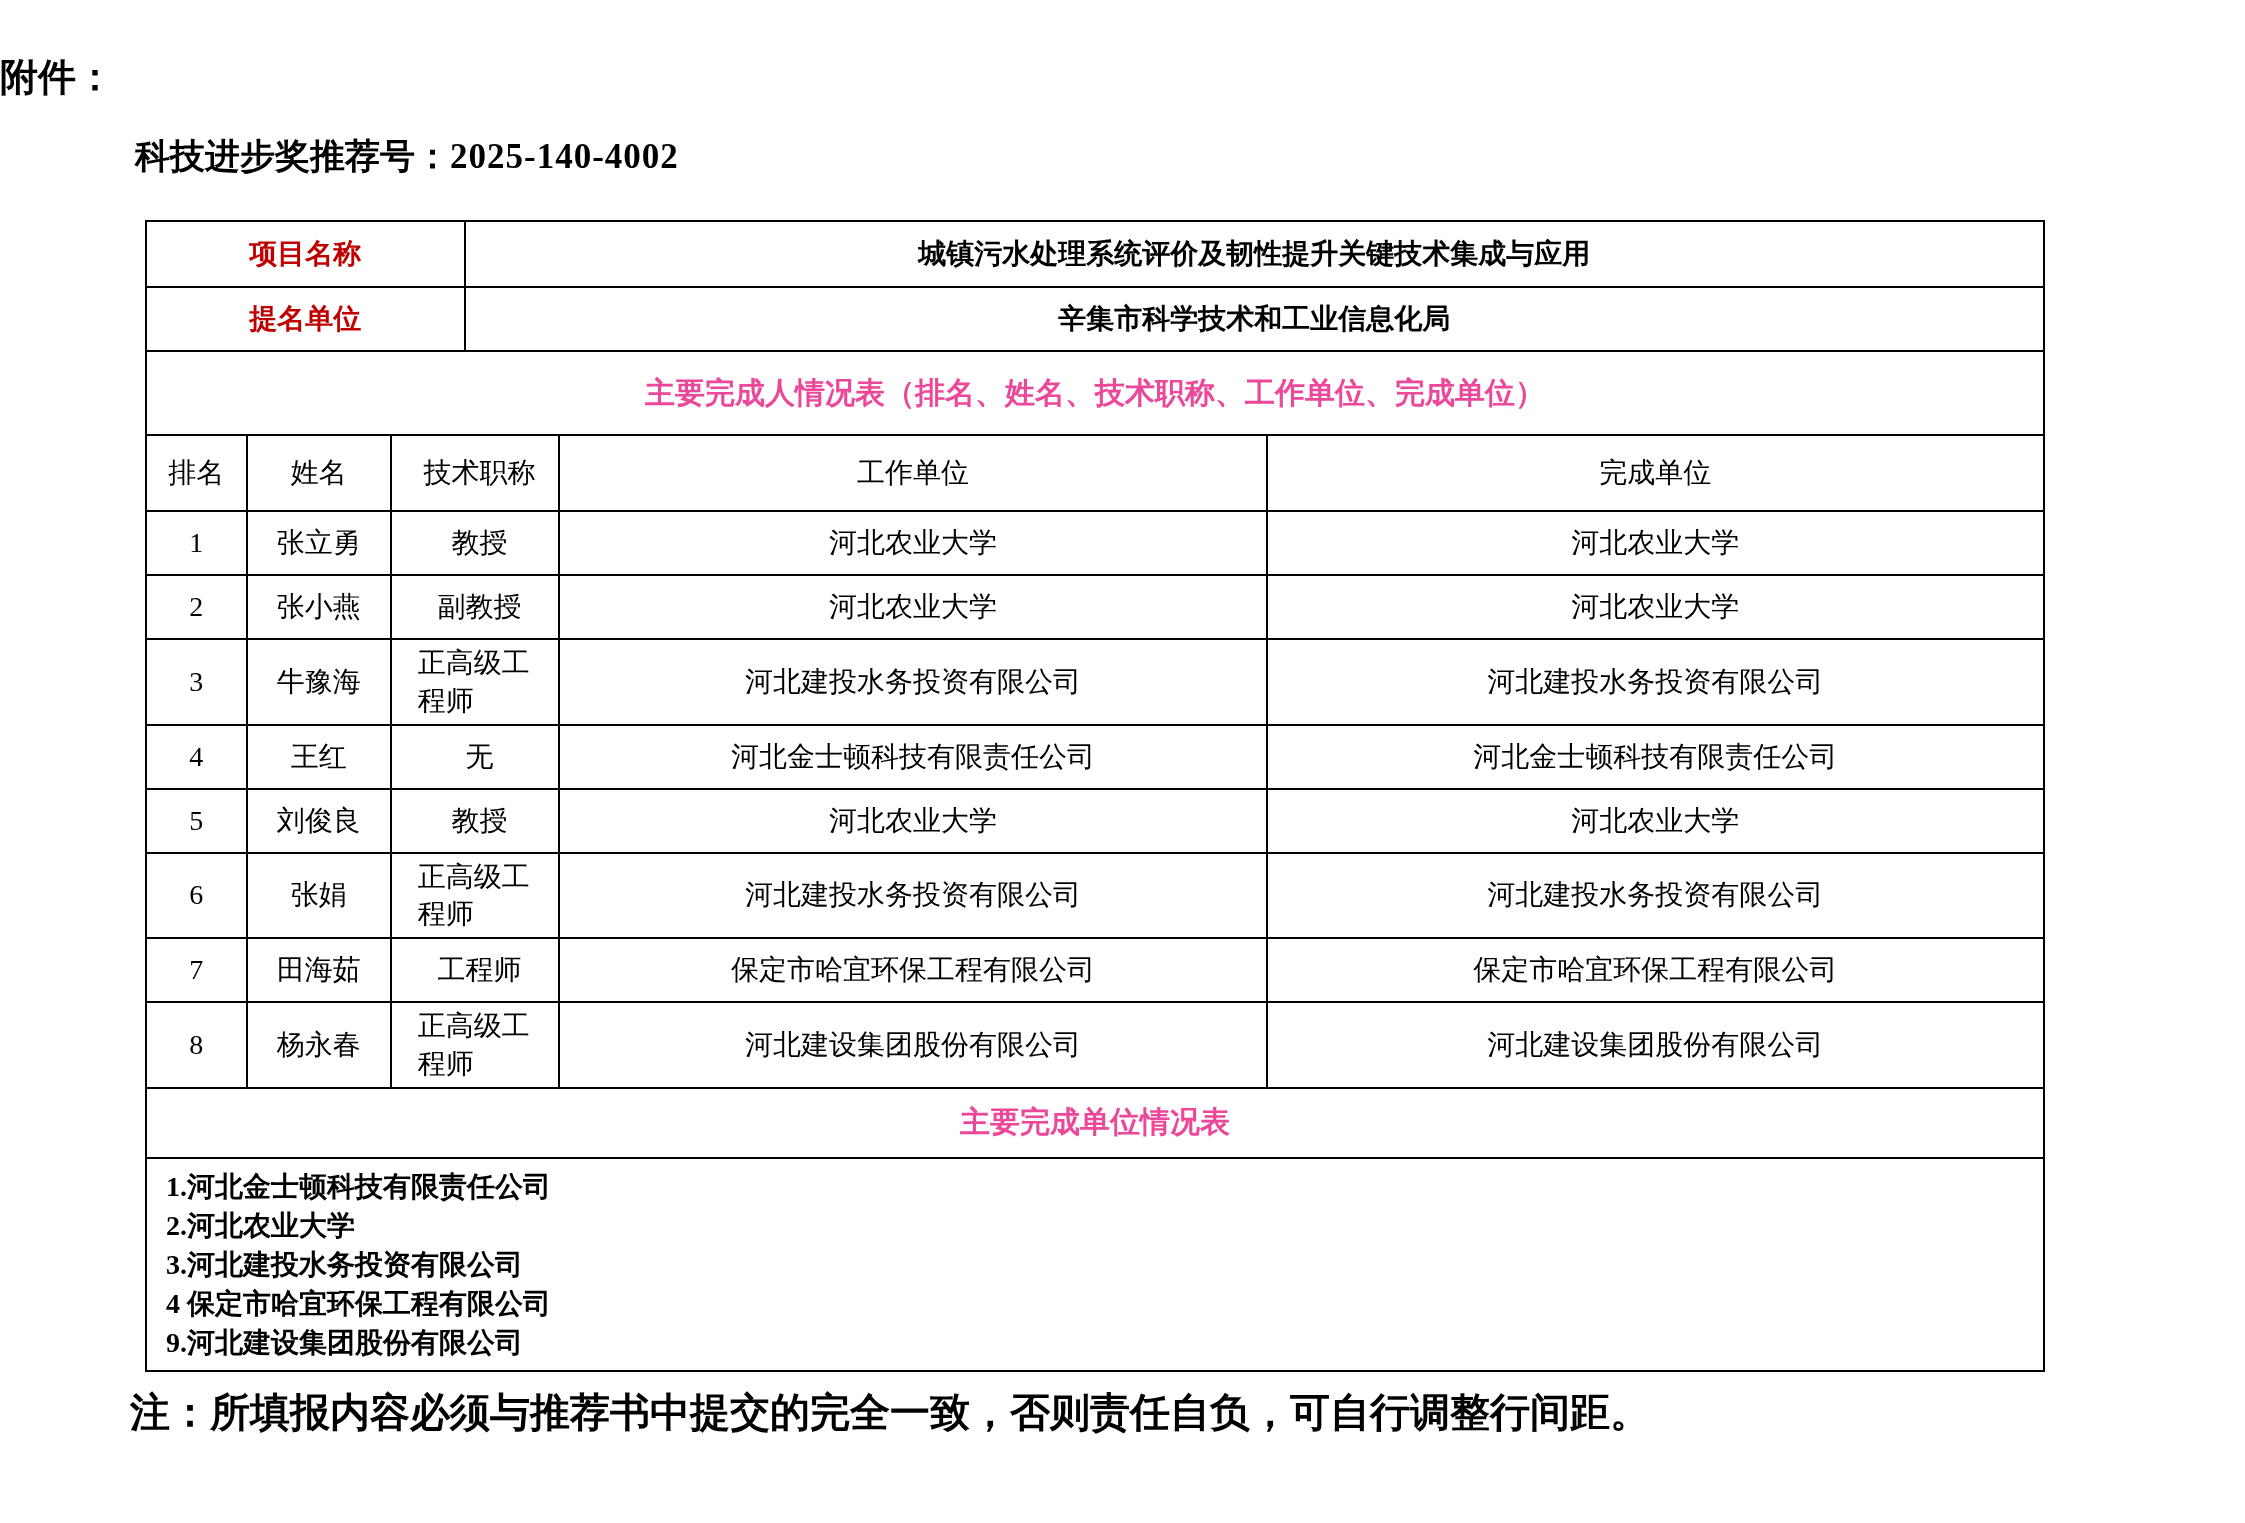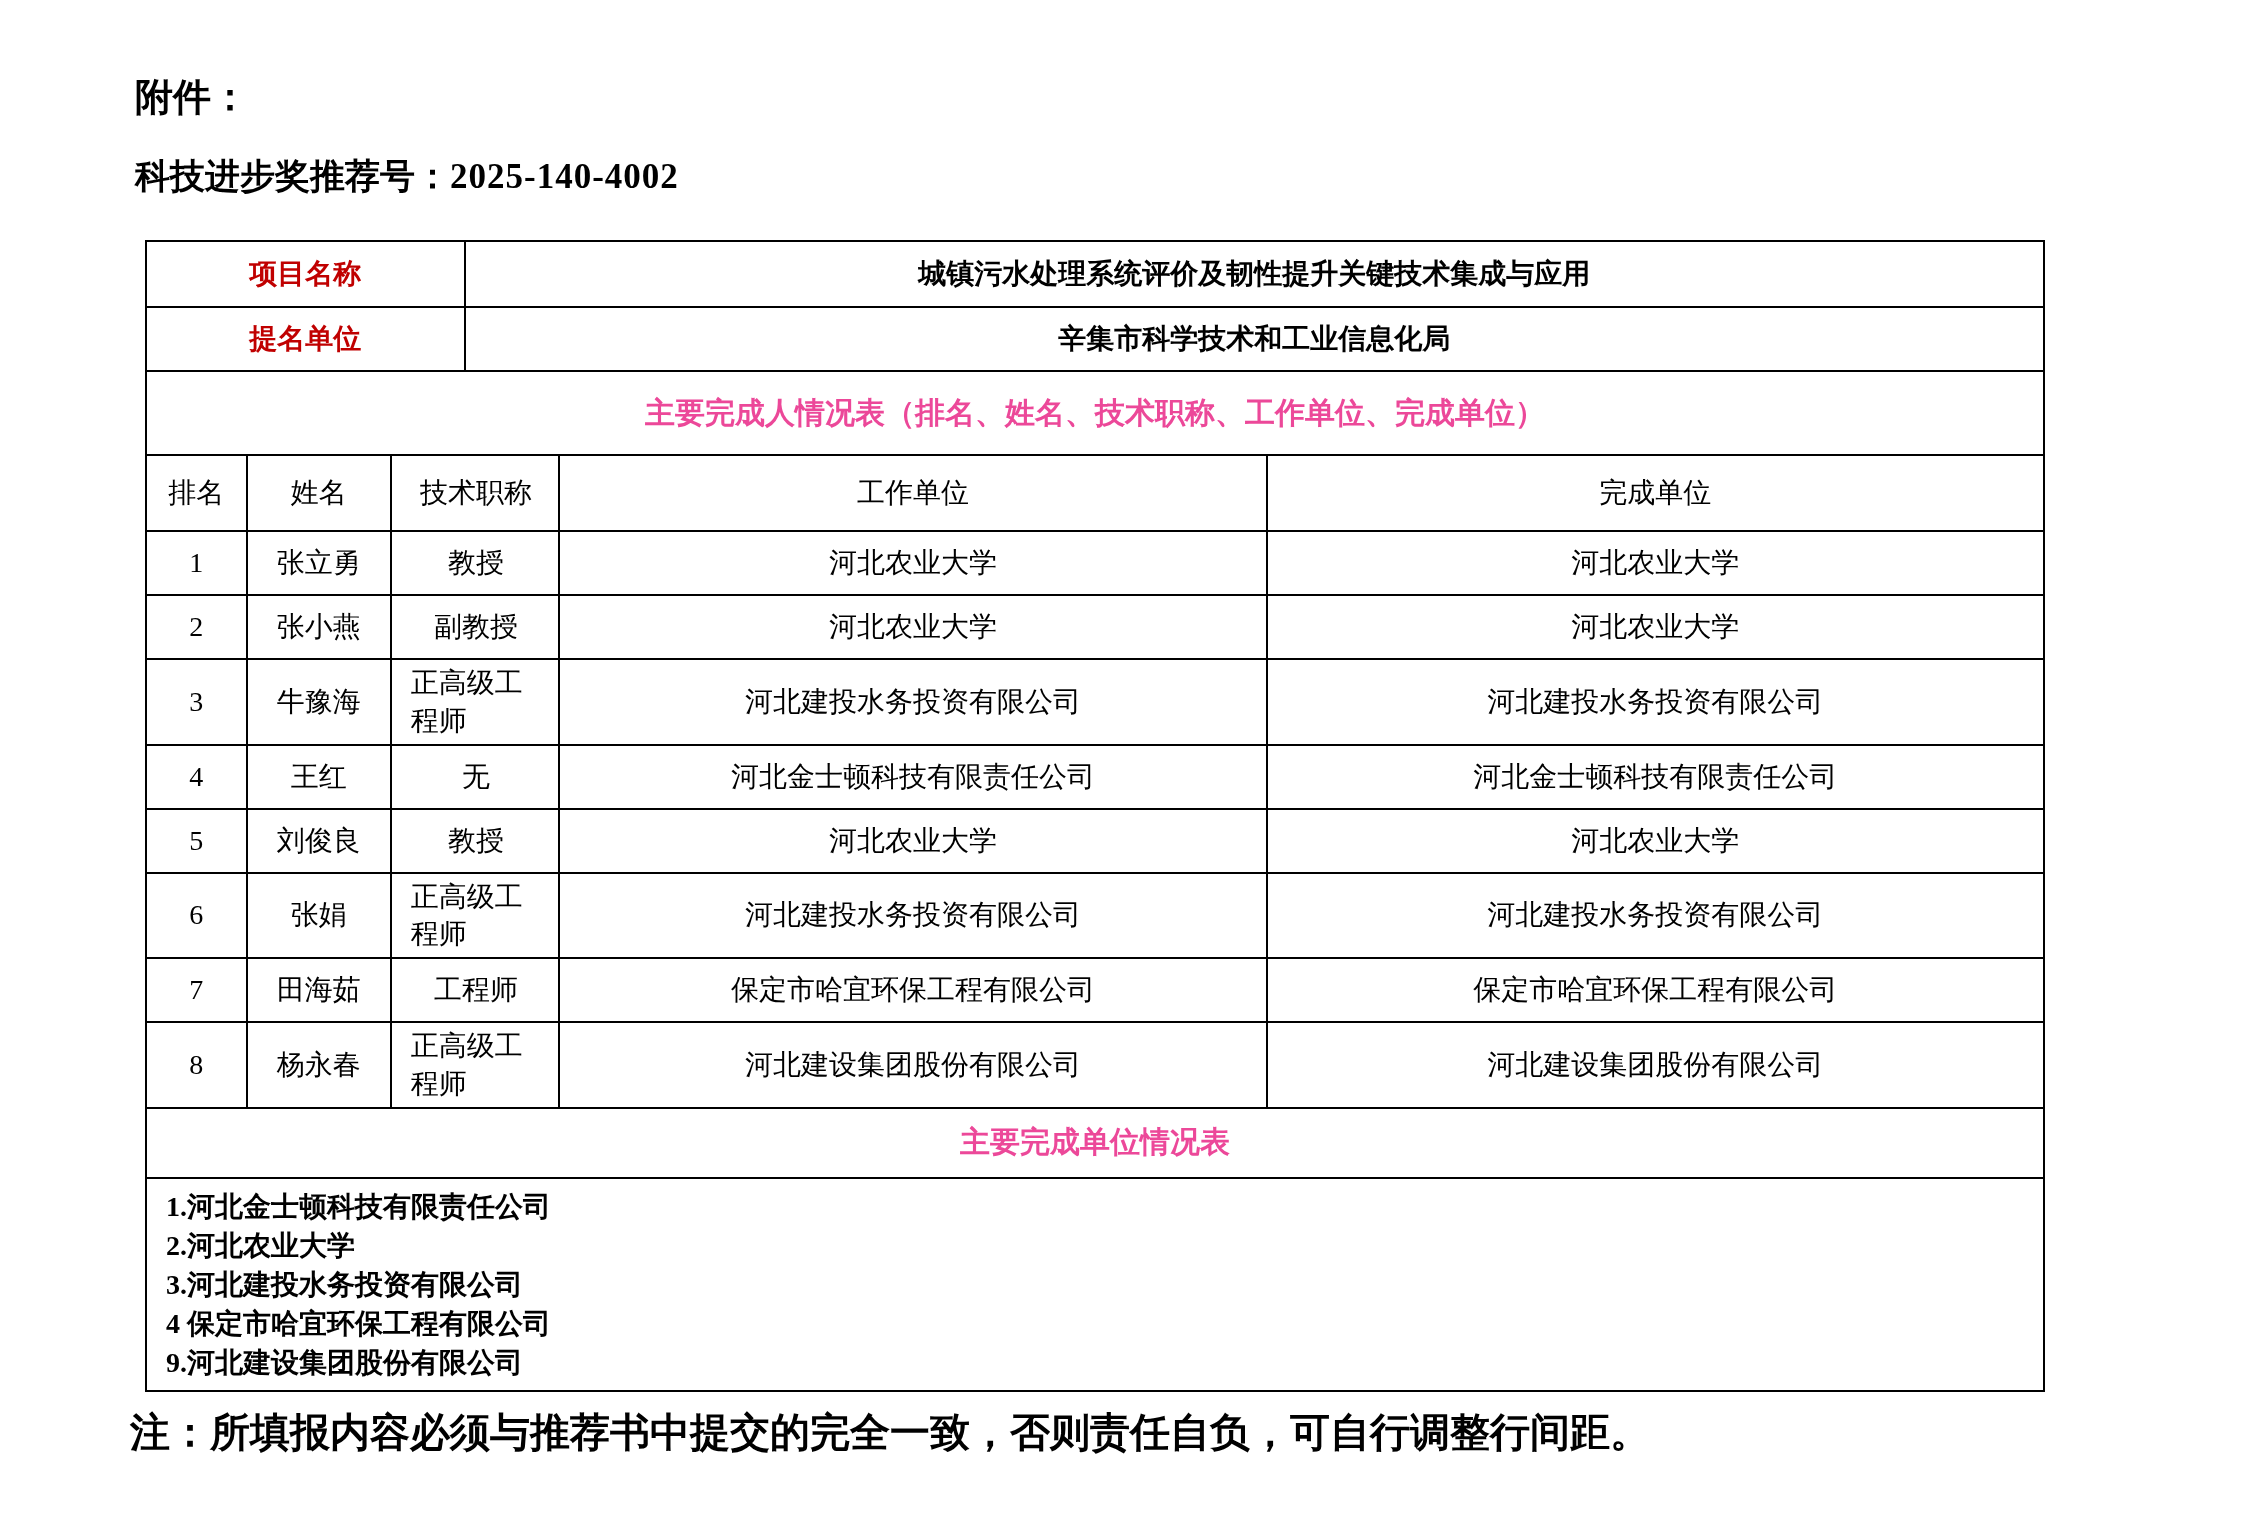--- a/index.html
+++ b/index.html
@@ -11,22 +11,21 @@
     position: relative;
     width: 2245px;
     height: 1523px;
     background: #ffffff;
     color: #000000;
     font-family: "Liberation Serif", "DejaVu Serif", serif;
     overflow: hidden;
     box-sizing: border-box;
   }
   .attachment {
-    padding-top: 70px;
-    margin-left: 135px;
+    padding-top: 50px;
     font-size: 38px;
     font-weight: bold;
     line-height: 54px;
   }
   .rec-line {
     margin-top: 28px;
     margin-left: 135px;
     font-size: 35px;
     font-weight: bold;
     line-height: 50px;
@@ -79,21 +78,21 @@
     justify-content: center;
     color: #ec4899;
     font-weight: bold;
     font-size: 30px;
     text-align: center;
   }
   .section-row-2 { min-height: 70px; }
   
   .col-rank  { width: 5.2%; }
   .col-name  { width: 7.6%; }
-  .col-title { width: 8.9%; padding-left: 19px; padding-right: 17px; }
+  .col-title { width: 8.9%; padding-left: 26px; padding-right: 17px; }
   .col-work  { width: 37.3%; }
   .col-done  { flex: 1; }
   .header-row { min-height: 76px; }
   .data-row   { min-height: 64px; }
   
   .units-row {
     min-height: 172px;
     padding: 8px 19px;
     box-sizing: border-box;
     font-weight: bold;

